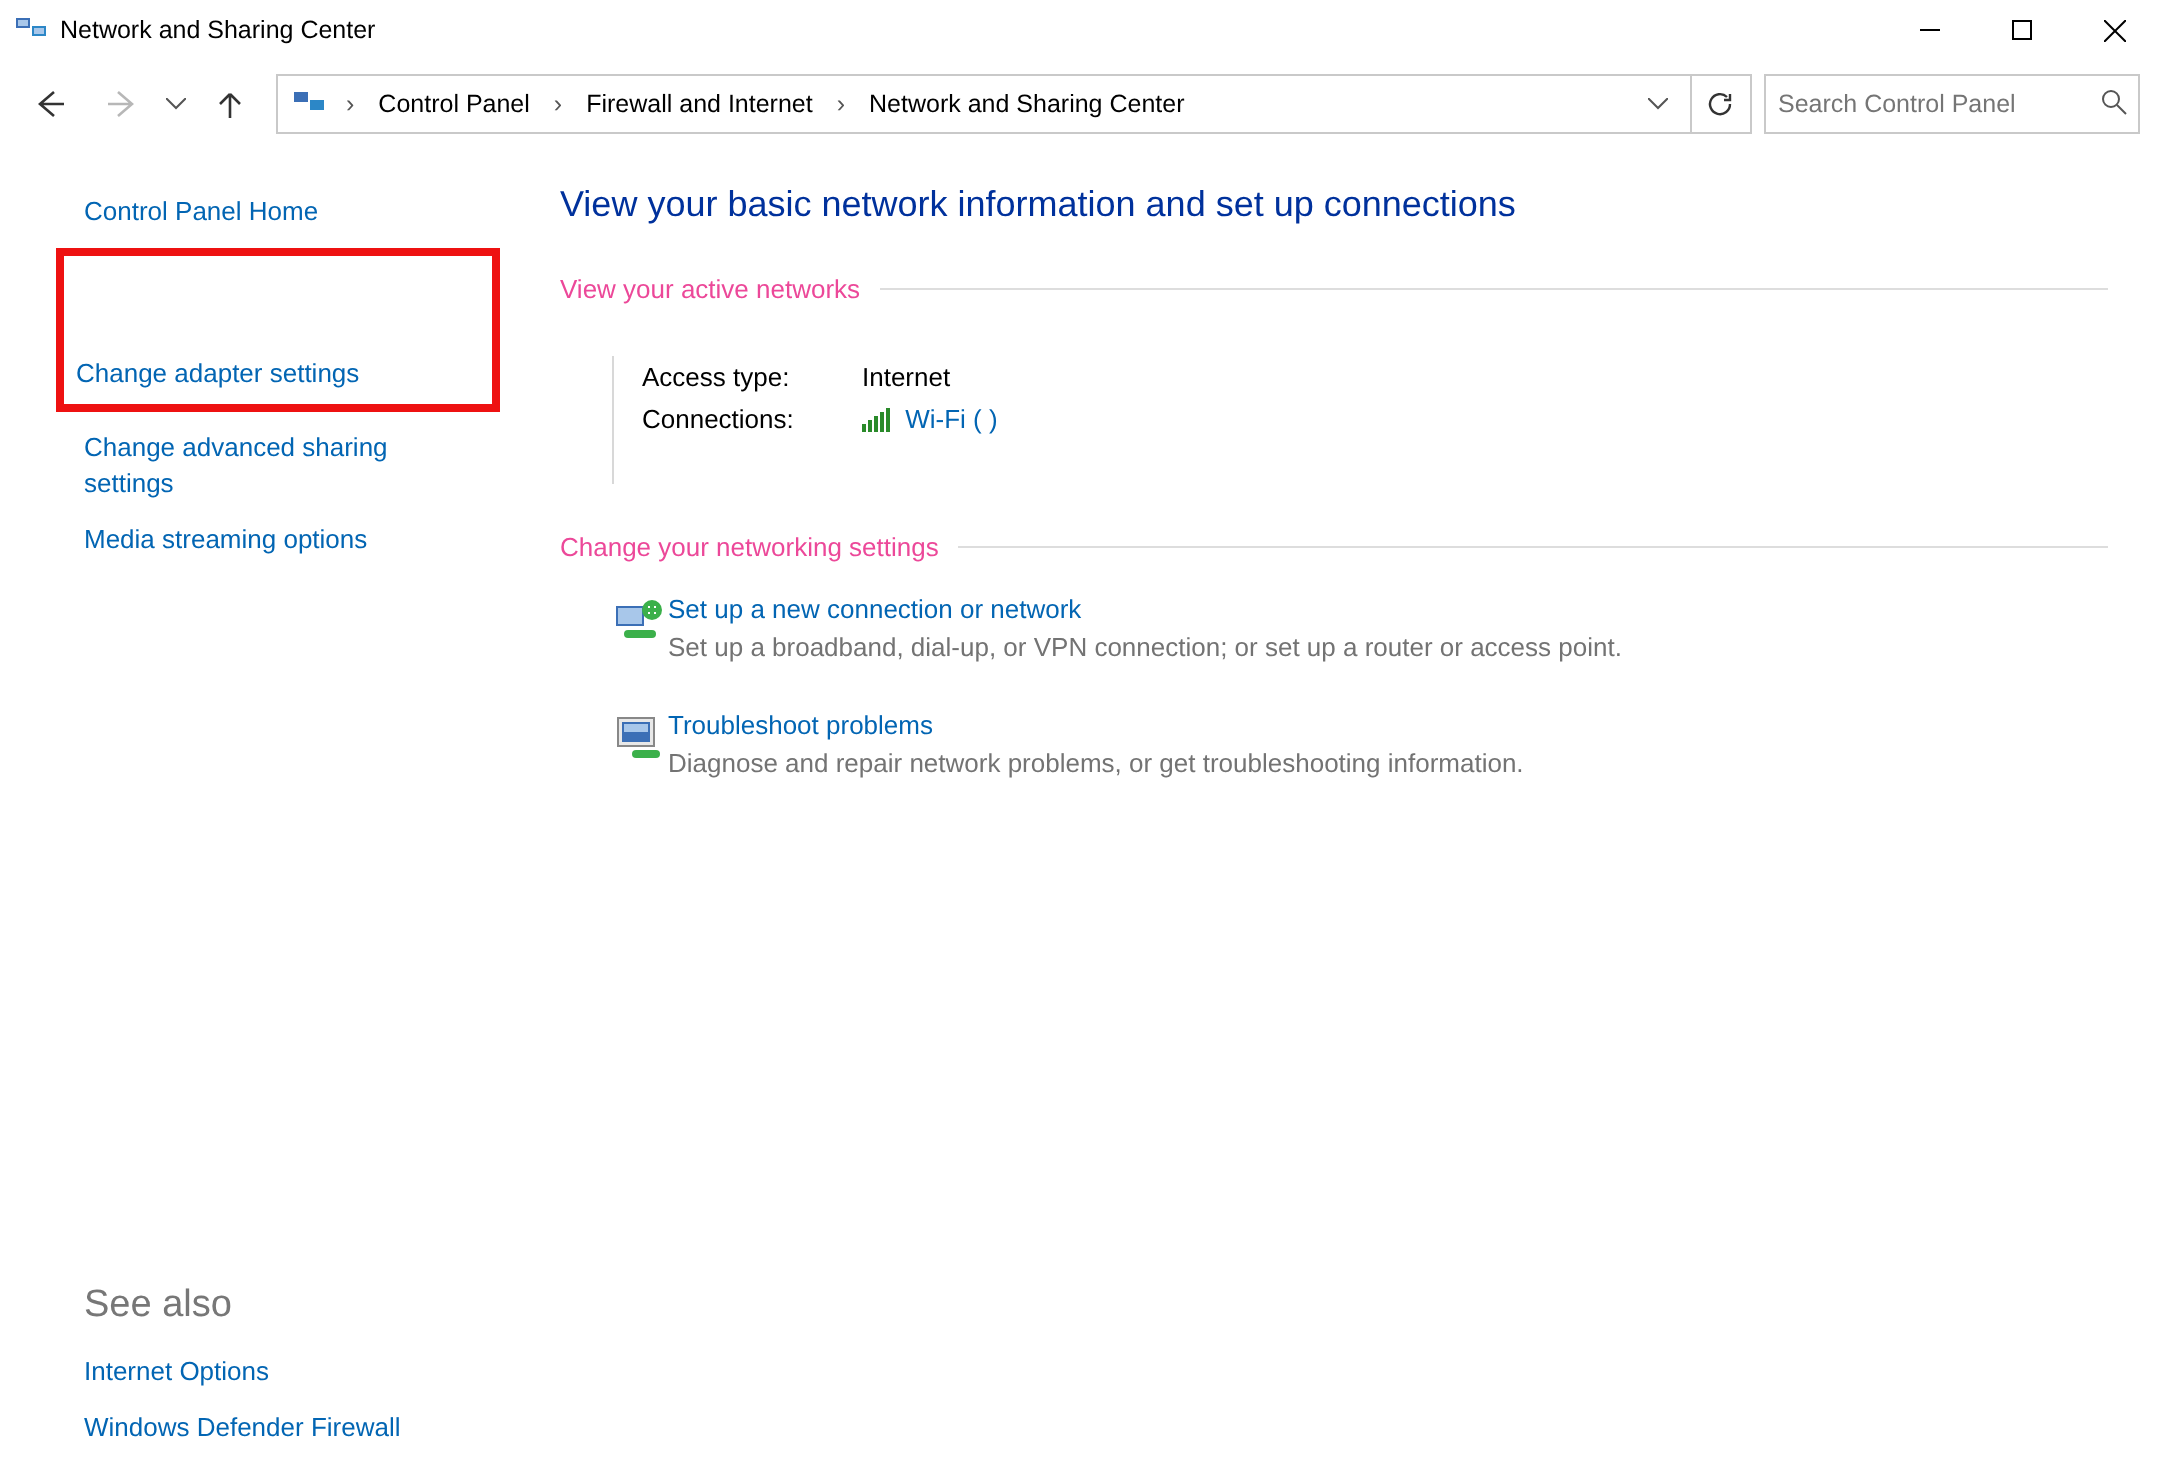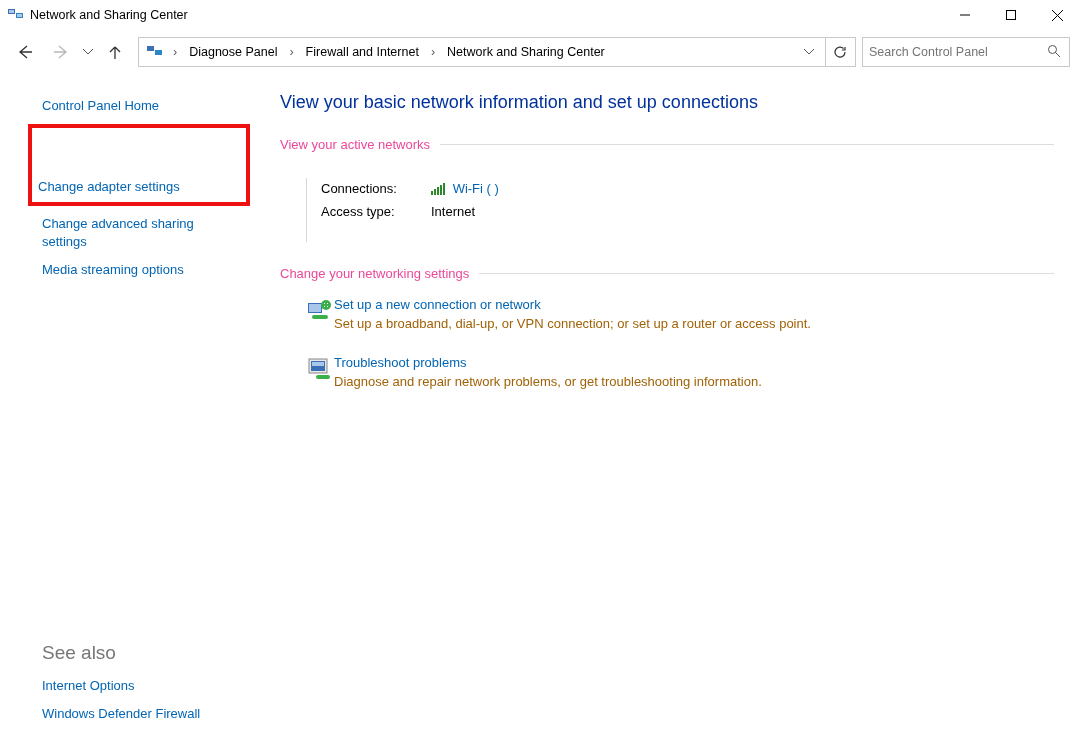--- a/index.html
+++ b/index.html
@@ -17,21 +17,21 @@
     .navrow { display: flex; align-items: center; height: 40px; padding: 4px 10px 0 8px; gap: 2px; }
     .navbtn { width: 34px; height: 30px; display: flex; align-items: center; justify-content: center; cursor: pointer; color: #666; }
     .navbtn.disabled { opacity: 0.35; cursor: default; }
     .navbtn svg { stroke: #555; fill: none; }
     .addrbar { flex: 1; height: 30px; border: 1px solid #c9c9c9; display: flex; align-items: center; padding: 0 2px; gap: 2px; margin: 0 4px; }
     .addrbar .mini-icon { width: 16px; height: 16px; margin: 0 4px 0 6px; }
     .crumb { padding: 0 6px; height: 28px; display: flex; align-items: center; cursor: pointer; font-size: 12.5px; }
     .chev { color: #555; padding: 0 4px; height: 28px; display: flex; align-items: center; cursor: pointer; }
     .addrbar .flexspace { flex: 1; }
     .dropbtn, .refreshbtn { width: 28px; height: 28px; display: flex; align-items: center; justify-content: center; cursor: pointer; }
-    .searchbox { width: 208px; height: 30px; border: 1px solid #c9c9c9; display: flex; align-items: center; padding: 0 6px; }
+    .searchbox { width: 188px; height: 30px; border: 1px solid #c9c9c9; display: flex; align-items: center; padding: 0 6px; }
     .searchbox input { border: none; outline: none; flex: 1; font-size: 12.5px; color: #555; background: transparent; }
     .searchbox .sicon { width: 16px; height: 16px; }
 
     
     .body { display: flex; padding: 18px 20px 0 20px; height: calc(100% - 70px); }
     .sidebar { width: 230px; padding: 4px 6px 0 18px; display: flex; flex-direction: column; }
     .sidebar a { color: #0265b3; text-decoration: none; display: block; padding: 5px 4px; font-size: 13px; line-height: 18px; cursor: pointer; }
     .highlight-box { border: 4px solid #e11; margin: 4px -6px 4px -10px; padding: 2px 4px 2px 6px; }
     .highlight-box a { padding: 4px 0; margin-top: 44px; }
     .sidebar .gap { flex: 1; }
@@ -47,21 +47,21 @@
     .netdivider { width: 1px; height: 64px; background: #d8d8d8; margin-right: 14px; }
     .netright { font-size: 13px; }
     .kv { display: flex; gap: 22px; padding: 3px 0; }
     .kv .k { width: 88px; }
     .link { color: #0265b3; cursor: pointer; }
     .wifi-icon { display:inline-block; vertical-align:-2px; margin-right:4px; }
 
     .option-row { display: flex; padding: 10px 0 14px 26px; align-items: flex-start; }
     .option-row .icon { width: 28px; height: 28px; flex-shrink: 0; }
     .option-row .txt a { color: #0265b3; text-decoration: none; font-size: 13px; cursor: pointer; }
-    .option-row .txt p { font-size: 13px; color: #a16207; margin-top: 4px; }
+    .option-row .txt p { font-size: 13px; color: #737373; margin-top: 4px; }
   </style>
 </head>
 <body>
 
 <div class="titlebar">
   <span class="app-icon">
     <svg viewBox="0 0 16 16" width="16" height="16">
       <rect x="0" y="2" width="7" height="5" fill="#3b6fb6"></rect>
       <rect x="8" y="6" width="7" height="5" fill="#2c87c7"></rect>
       <rect x="1" y="3" width="5" height="3" fill="#a8c7ea"></rect>
@@ -111,21 +111,21 @@
   </div>
 
   <div class="addrbar">
     <span class="mini-icon">
       <svg viewBox="0 0 16 16" width="16" height="16">
         <rect x="0" y="2" width="7" height="5" fill="#3b6fb6"></rect>
         <rect x="8" y="6" width="7" height="5" fill="#2c87c7"></rect>
       </svg>
     </span>
     <span class="chev">›</span>
-    <span class="crumb">Diagnose Panel</span>
+    <span class="crumb">Control Panel</span>
     <span class="chev">›</span>
     <span class="crumb">Firewall and Internet</span>
     <span class="chev">›</span>
     <span class="crumb">Network and Sharing Center</span>
     <span class="flexspace"></span>
     <div class="dropbtn">
       <svg width="10" height="6">
           <path d="M0 0 L5 5 L10 0" stroke="#555" fill="none"></path>
         </svg>
     </div>
@@ -166,39 +166,39 @@
     <h1 class="page-title">View your basic network information and set up connections</h1>
 
     <div class="section-head">
       <span>View your active networks</span>
       <span class="line"></span>
     </div>
 
     <div class="netrow">
       <div class="netdivider"></div>
       <div class="netright">
+        <div class="kv">
+          <span class="k">Access type:</span>
+          <span>Internet</span>
+        </div>
         <div class="kv">
           <span class="k">Connections:</span>
           <span>
             <span class="wifi-icon">
               <svg width="14" height="12" viewBox="0 0 14 12">
                 <rect x="0" y="8" width="2" height="4" fill="#2a8a2a"></rect>
                 <rect x="3" y="6" width="2" height="6" fill="#2a8a2a"></rect>
                 <rect x="6" y="4" width="2" height="8" fill="#2a8a2a"></rect>
                 <rect x="9" y="2" width="2" height="10" fill="#2a8a2a"></rect>
                 <rect x="12" y="0" width="2" height="12" fill="#2a8a2a"></rect>
               </svg>
             </span>
             <span class="link">Wi-Fi (            )</span>
           </span>
         </div>
-        <div class="kv">
-          <span class="k">Access type:</span>
-          <span>Internet</span>
-        </div>
       </div>
     </div>
 
     <div class="section-head">
       <span>Change your networking settings</span>
       <span class="line"></span>
     </div>
 
     <div class="option-row">
       <span class="icon">

